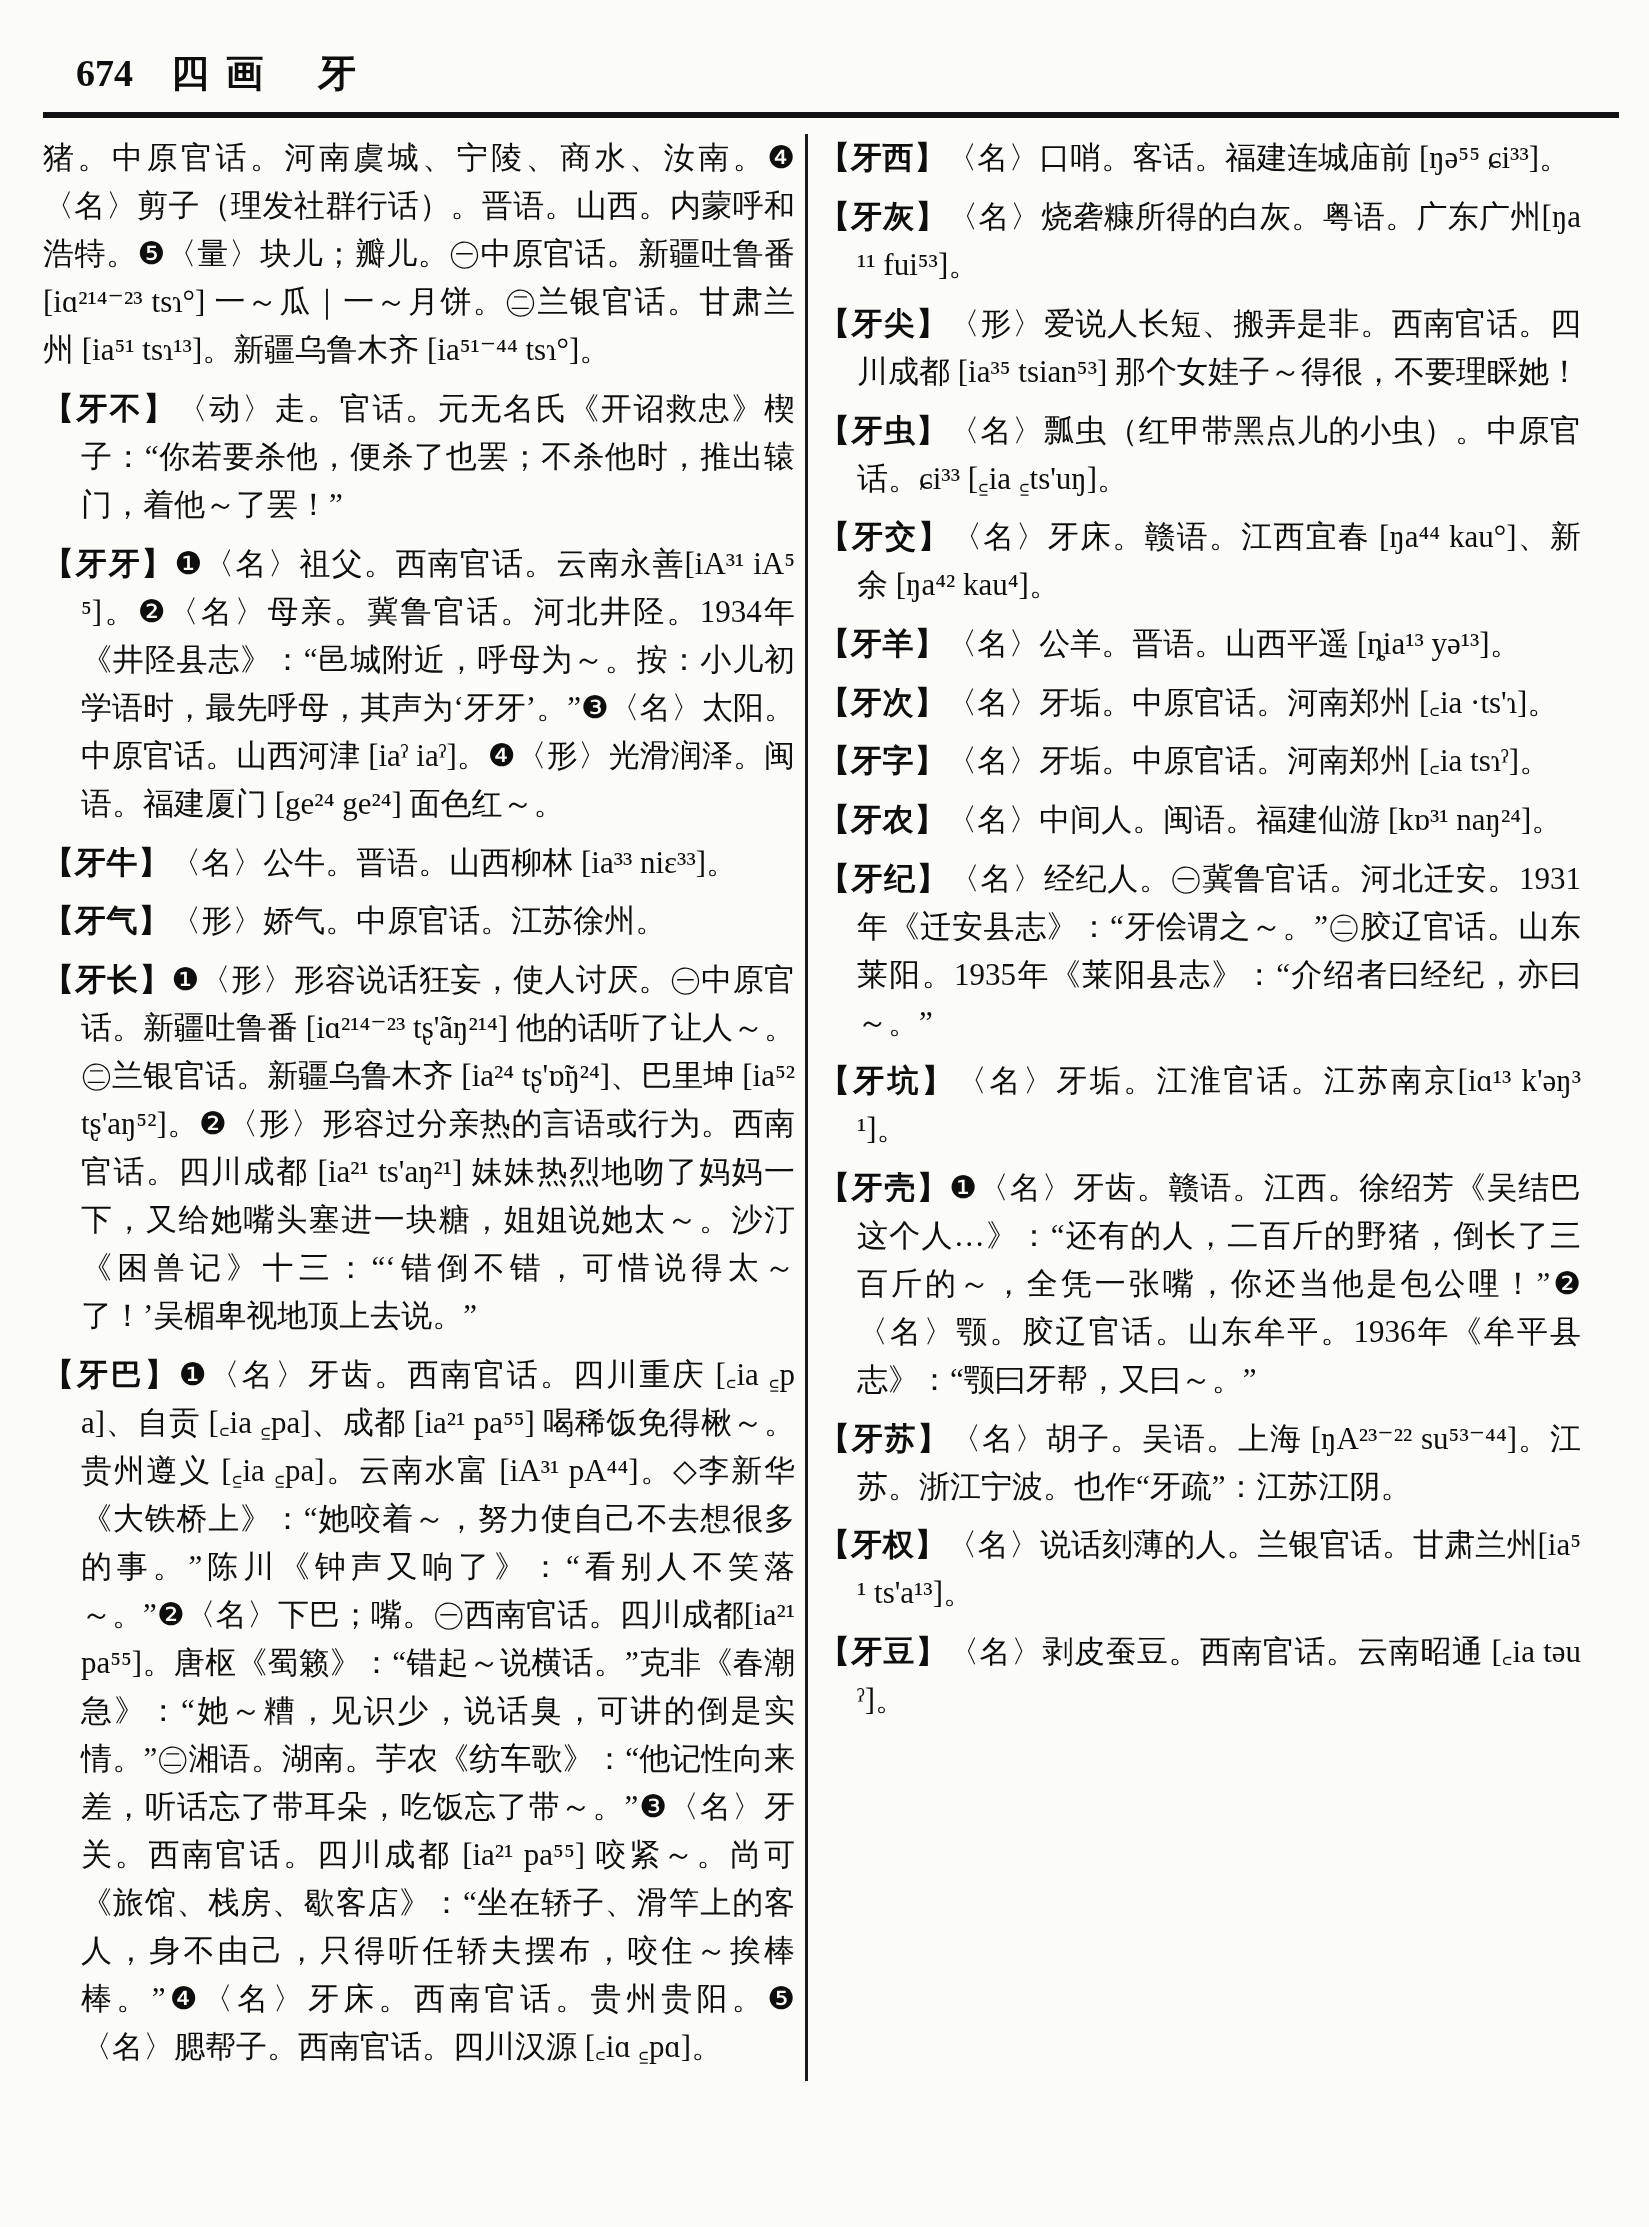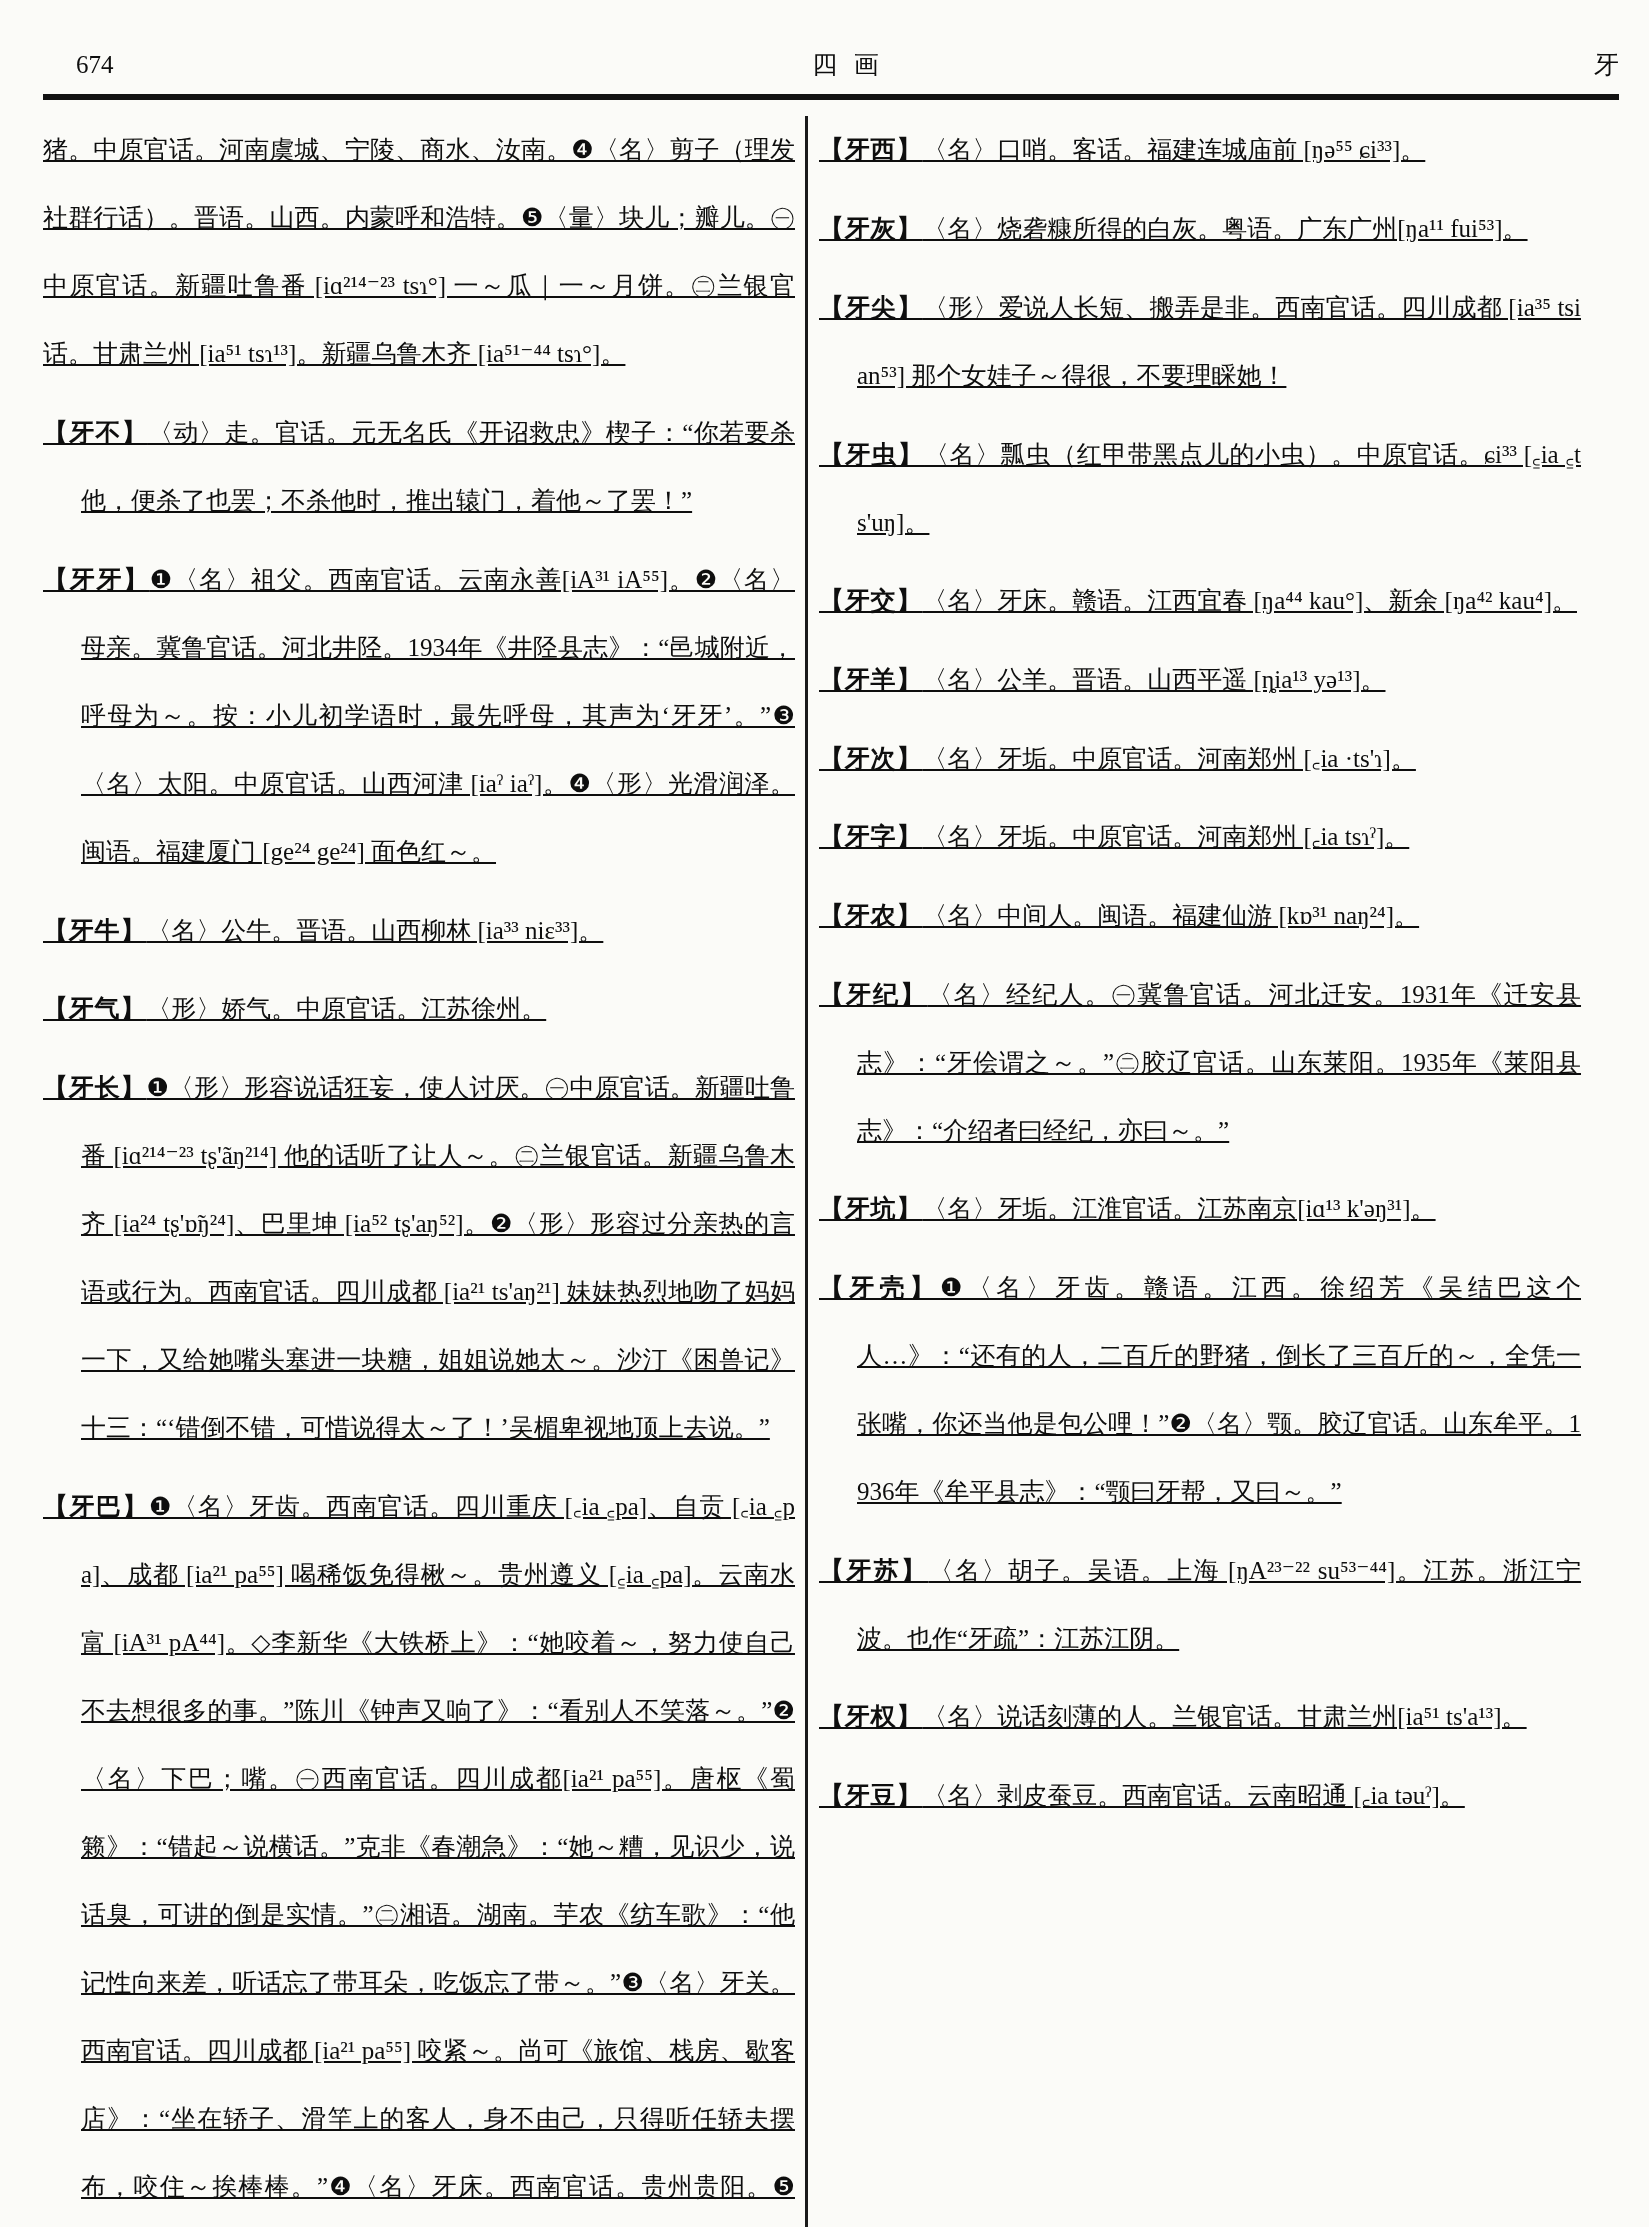--- a/index.html
+++ b/index.html
@@ -3,37 +3,36 @@
 <meta charset="utf-8">
 <style>
   html,body{margin:0;padding:0;}
   body{
     width:1650px;height:2227px;
     background:#fbfbf8;
     color:#0e0e0e;
     font-family:"Liberation Serif","DejaVu Serif",serif;
   }
   .page{box-sizing:border-box;width:1650px;height:2227px;padding:48px 31px 25px 43px;overflow:hidden;}
-  .header{display:flex;align-items:baseline;gap:38px;font-size:25px;font-weight:normal;padding-left:33px;justify-content:space-between;}
+  .header{display:flex;align-items:baseline;gap:38px;font-size:38px;font-weight:bold;padding-left:33px;}
   .header .stroke{letter-spacing:16.5px;}
   .header .radical{letter-spacing:0;}
   .rule{height:5.8px;background:#121212;margin-top:13.2px;}
   .columns{display:flex;margin-top:16.5px;align-items:stretch;}
   .col{width:752px;}
   .col-right{width:762px;}
   .divider{width:2.5px;background:#1a1a1a;margin:0 11.5px 0 10px;}
   p.entry{
     margin:0 0 10.7px 0;
-    font-size:25px;
-    line-height:68px;
+    font-size:31px;
+    line-height:48px;
     padding-left:38px;
     text-indent:-38px;
     text-align:justify;
     word-break:break-all;
-    text-decoration:underline;
   }
   p.entry.cont{padding-left:0;text-indent:0;}
   .hw{font-weight:bold;letter-spacing:0.8px;margin-top:31px;}
 </style>
 </head>
 <body>
 
 <div class="page">
 
   <div class="header">

